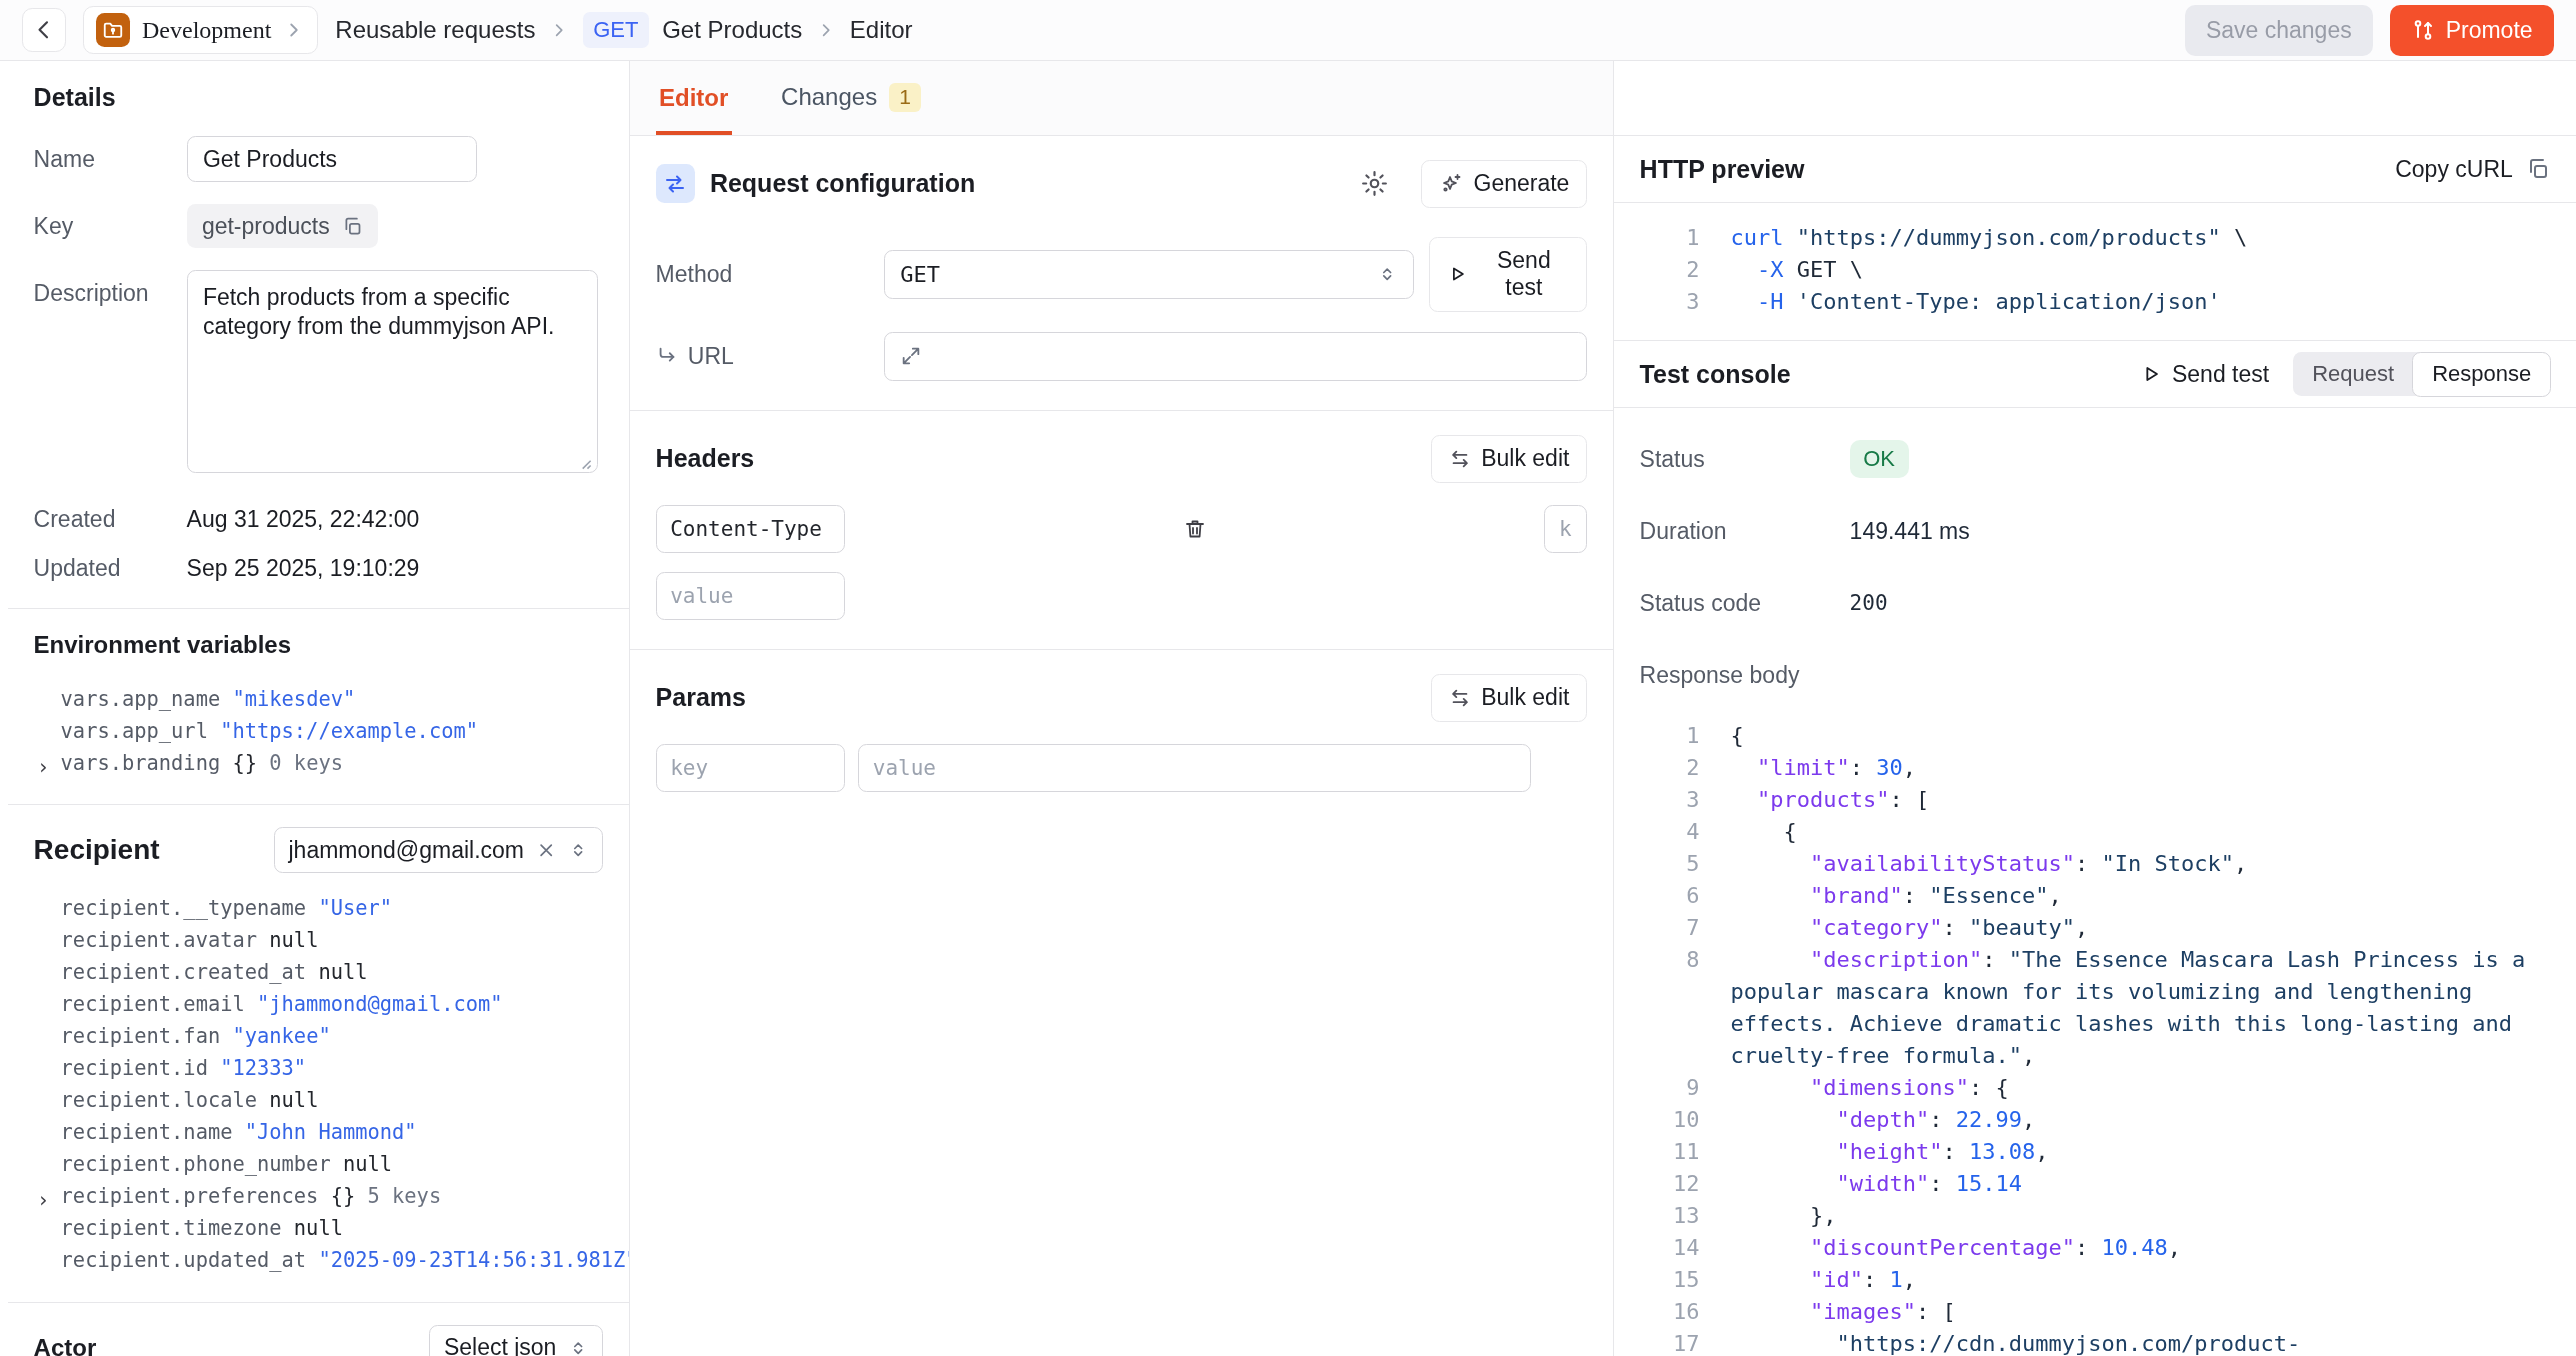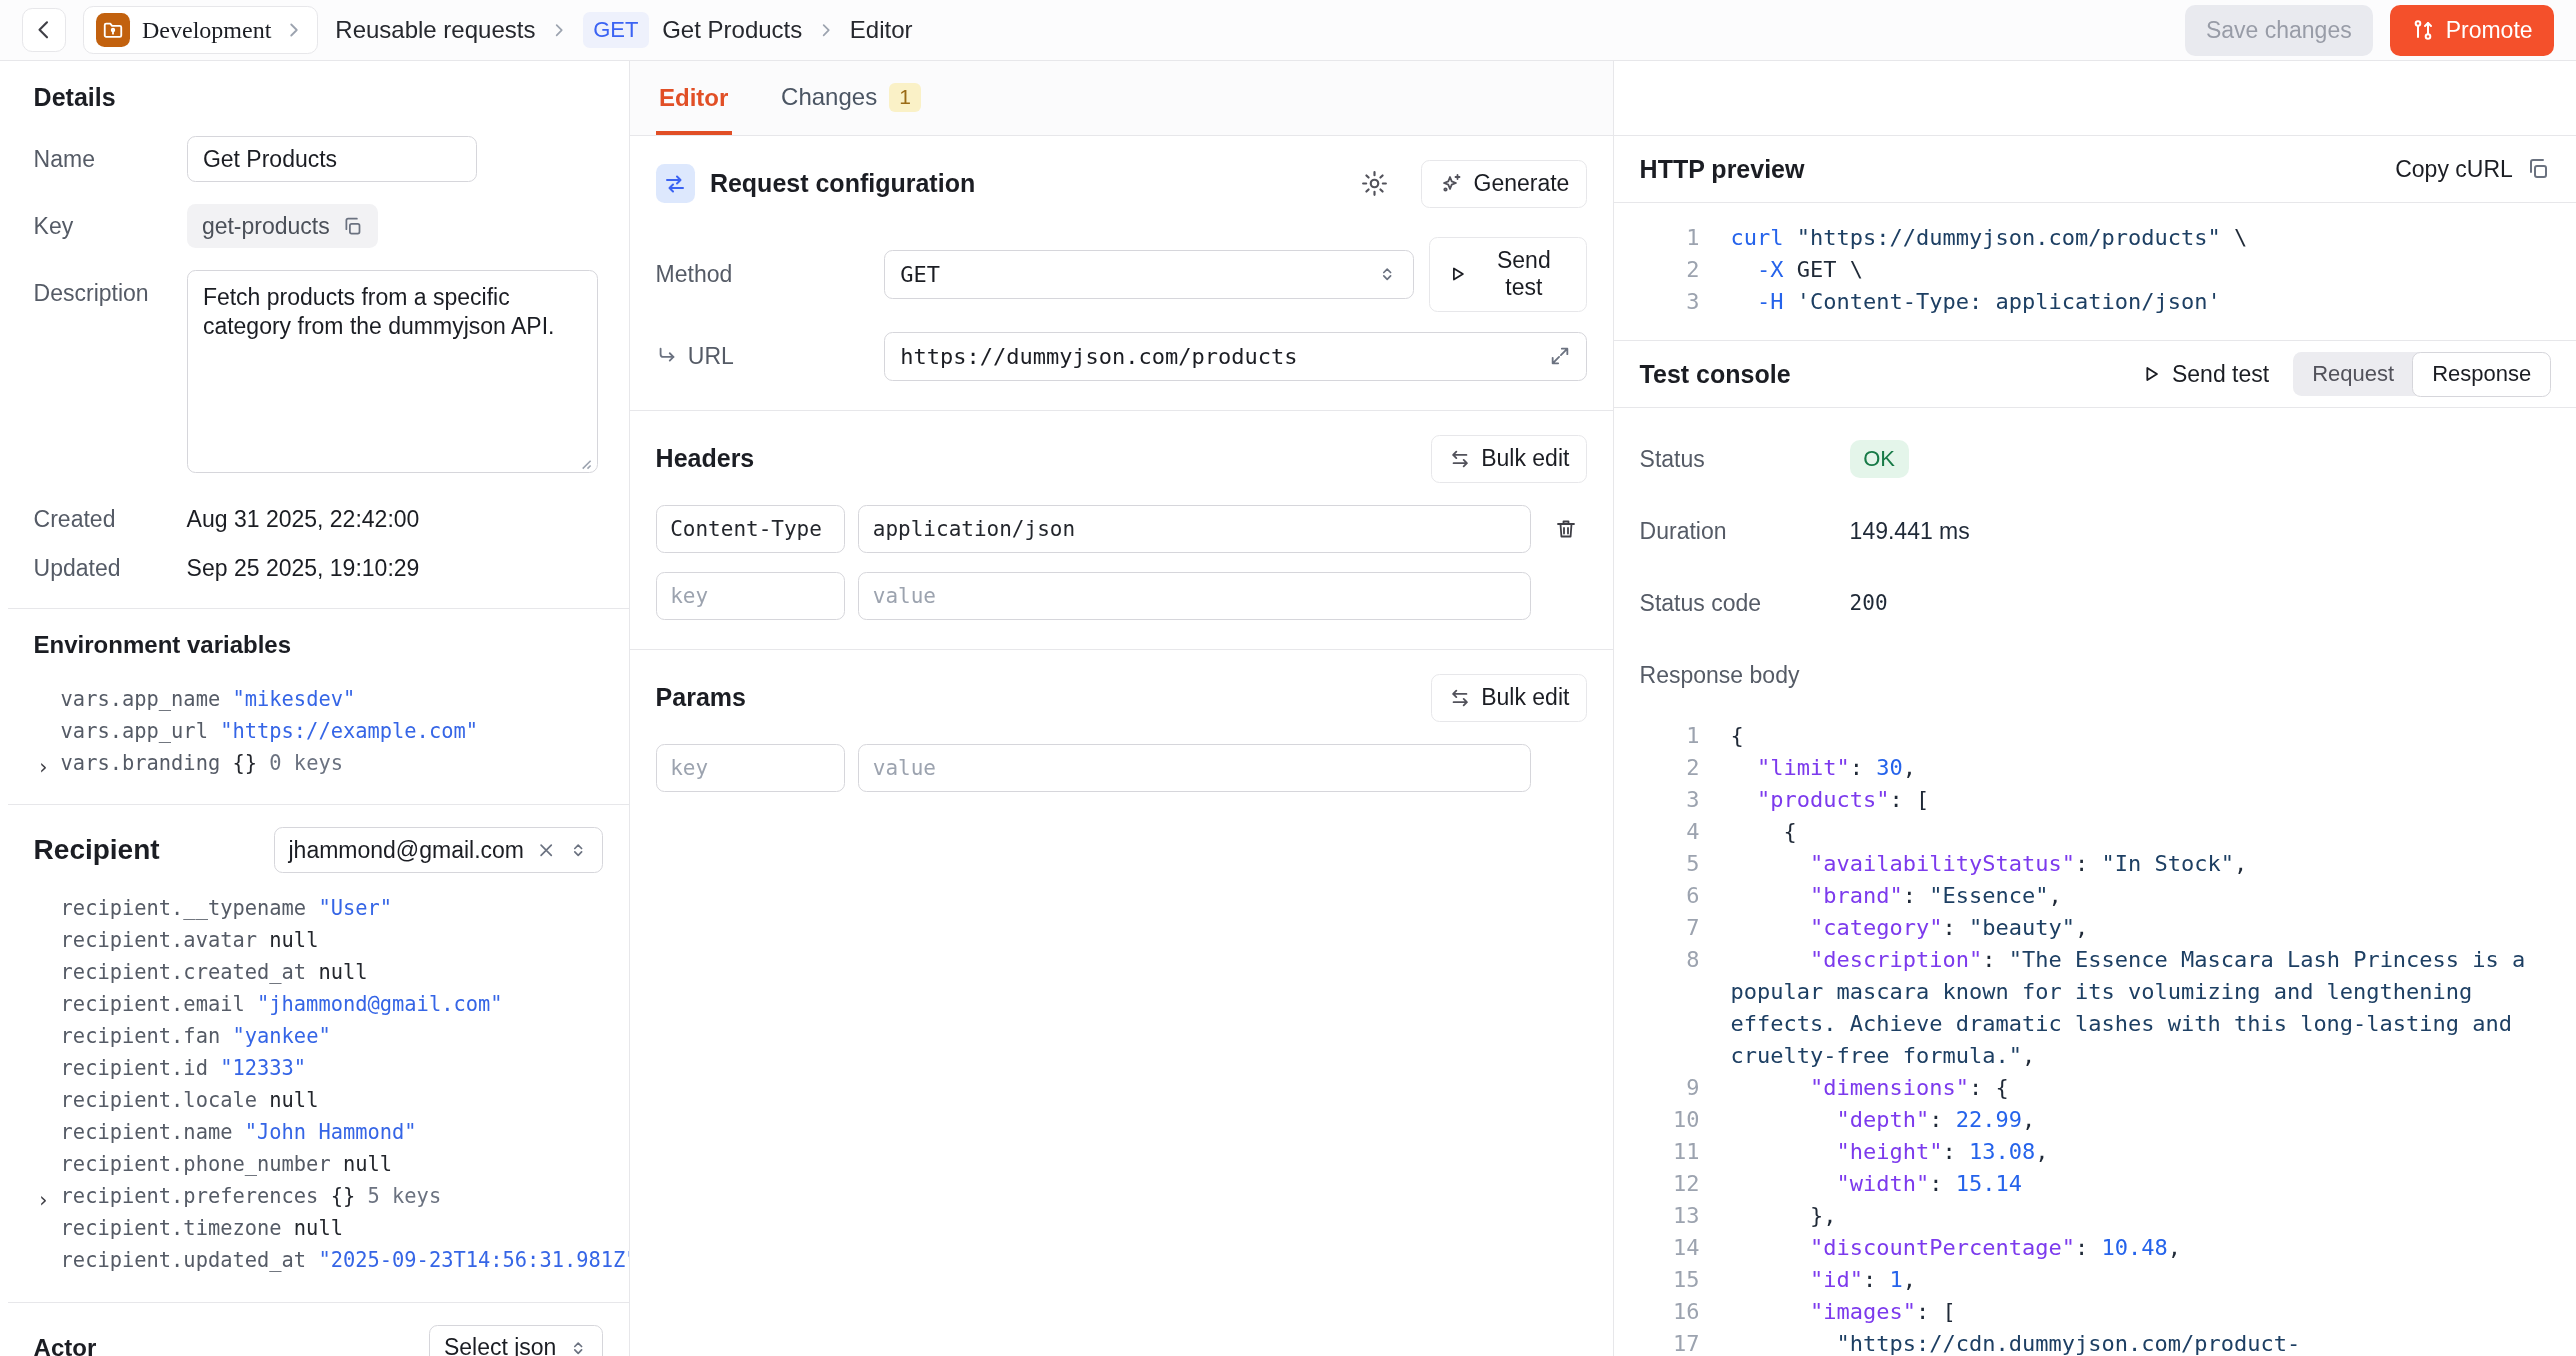--- a/index.html
+++ b/index.html
@@ -322,42 +322,40 @@
           <span>Send test</span>
         </button>
         <span class="cfg-label">
           <svg width="22" height="22" viewBox="0 0 24 24" fill="none" stroke="#6b7280" stroke-width="2" stroke-linecap="round" stroke-linejoin="round">
               <path d="M5 4v6a3 3 0 0 0 3 3h11"></path>
               <path d="M15 9l4 4-4 4"></path>
             </svg>
           <span>URL</span>
         </span>
         <div class="urlinput">
-          <span class="val">https://dummyjson.com/products</span>
           <svg class="exp" width="22" height="22" viewBox="0 0 24 24" fill="none" stroke="currentColor" stroke-width="2" stroke-linecap="round" stroke-linejoin="round">
               <path d="M14 4h6v6M20 4l-7 7M10 20H4v-6M4 20l7-7"></path>
             </svg>
         </div>
       </div>
     </section>
 
     <section class="mid-sect">
       <div class="kv-head">
         <span class="title">Headers</span>
         <button class="ghostbtn">
           <svg width="22" height="22" viewBox="0 0 24 24" fill="none" stroke="#52525b" stroke-width="2" stroke-linecap="round" stroke-linejoin="round">
               <path d="M8 4L4.5 7.5 8 11M4.5 7.5H19"></path>
               <path d="M16 13l3.5 3.5L16 20M19.5 16.5H5"></path>
             </svg>
           <span>Bulk edit</span>
         </button>
       </div>
       <div class="kv-grid" id="headers-grid">
         <input class="kvinput" value="Content-Type" style="">
-          <input class="kvinput" value="application/json" style="">
           <button class="trash">
             <svg width="24" height="24" viewBox="0 0 24 24" fill="none" stroke="currentColor" stroke-width="1.8" stroke-linecap="round" stroke-linejoin="round">
               <path d="M4 7h16M9.5 7V4.5h5V7M6.5 7l.9 12.5h9.2L17.5 7M10 11v5.5M14 11v5.5"></path>
             </svg>
           </button>
           <input class="kvinput" placeholder="key" style="">
         <input class="kvinput" placeholder="value" style="">
         <span></span>
       </div>
     </section>

